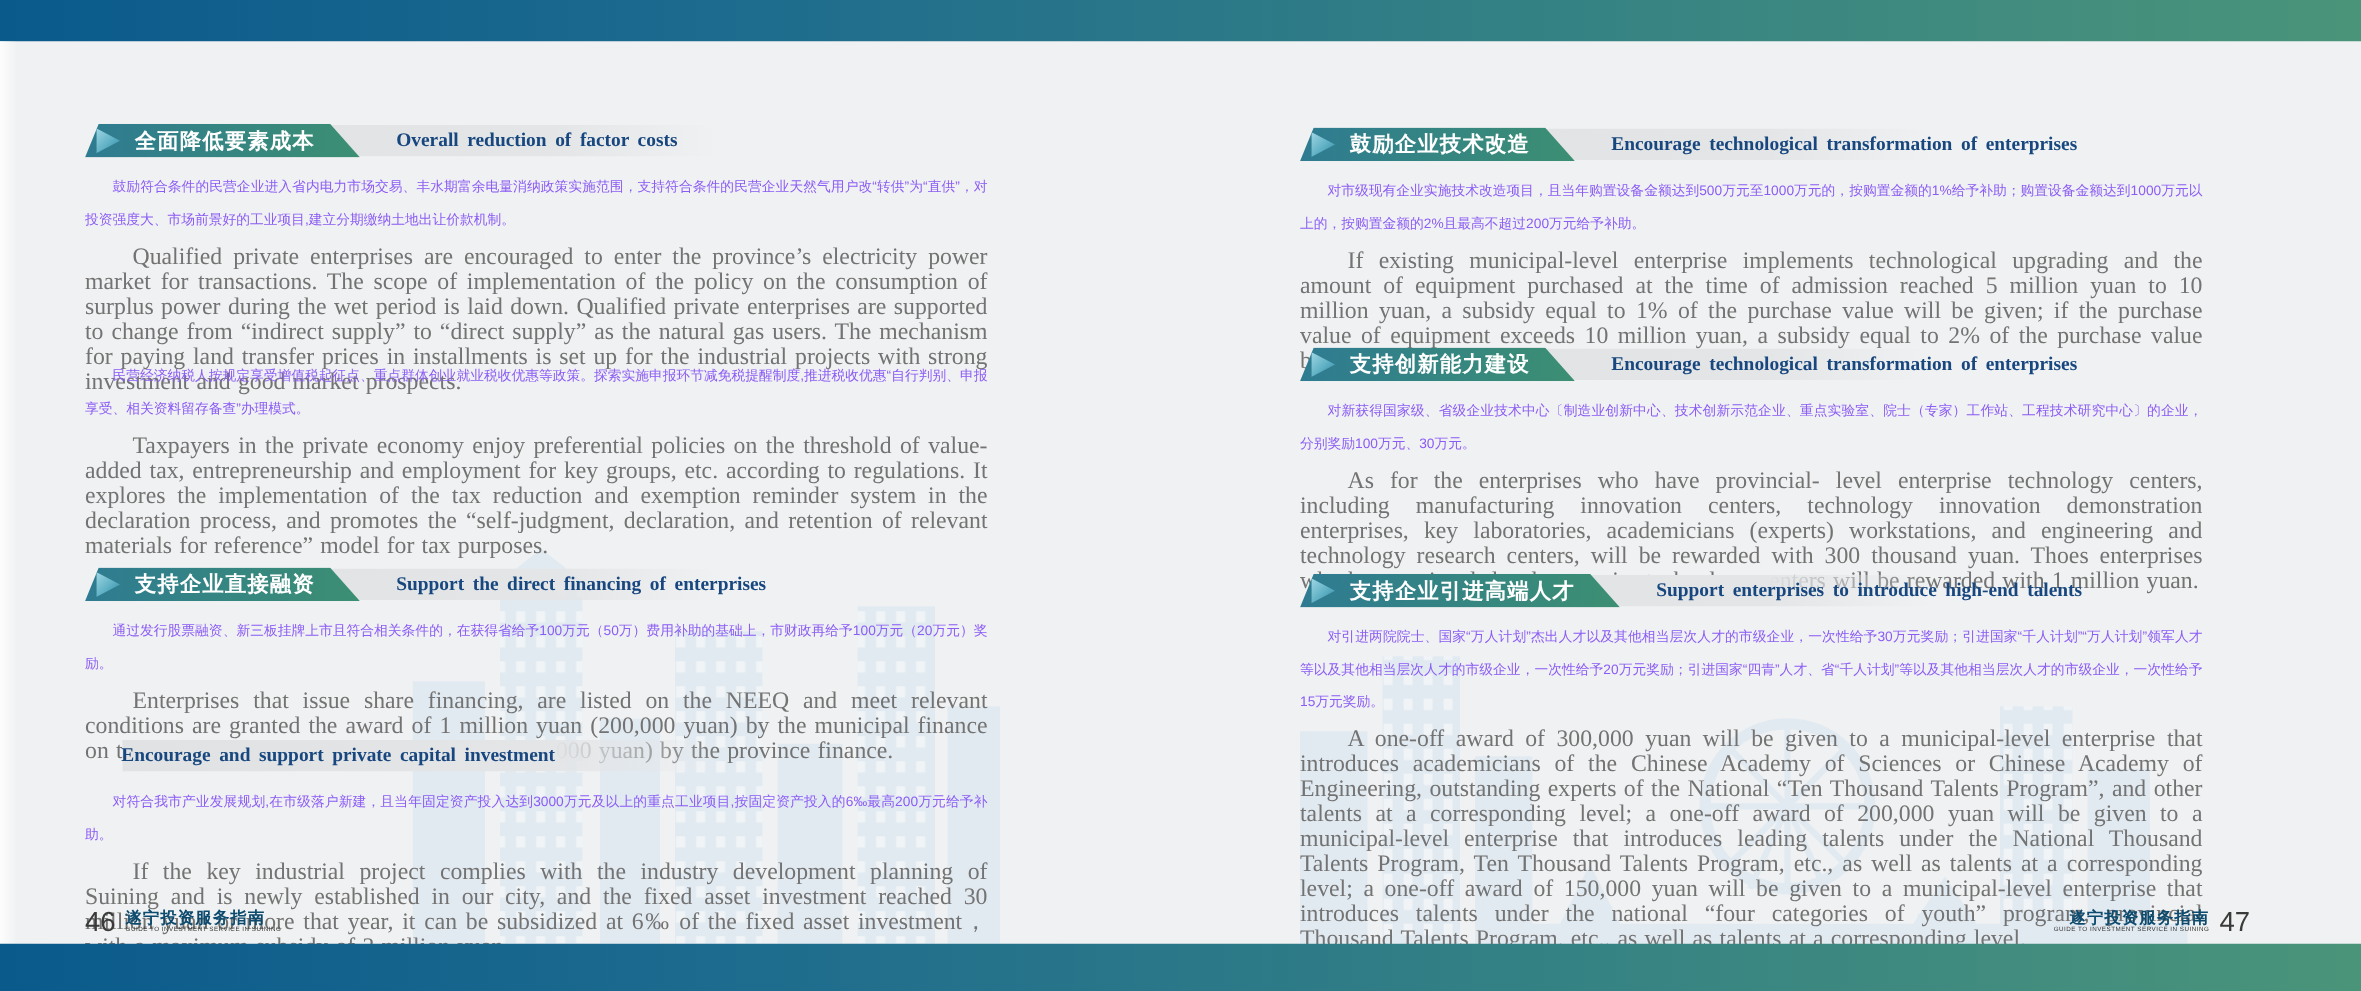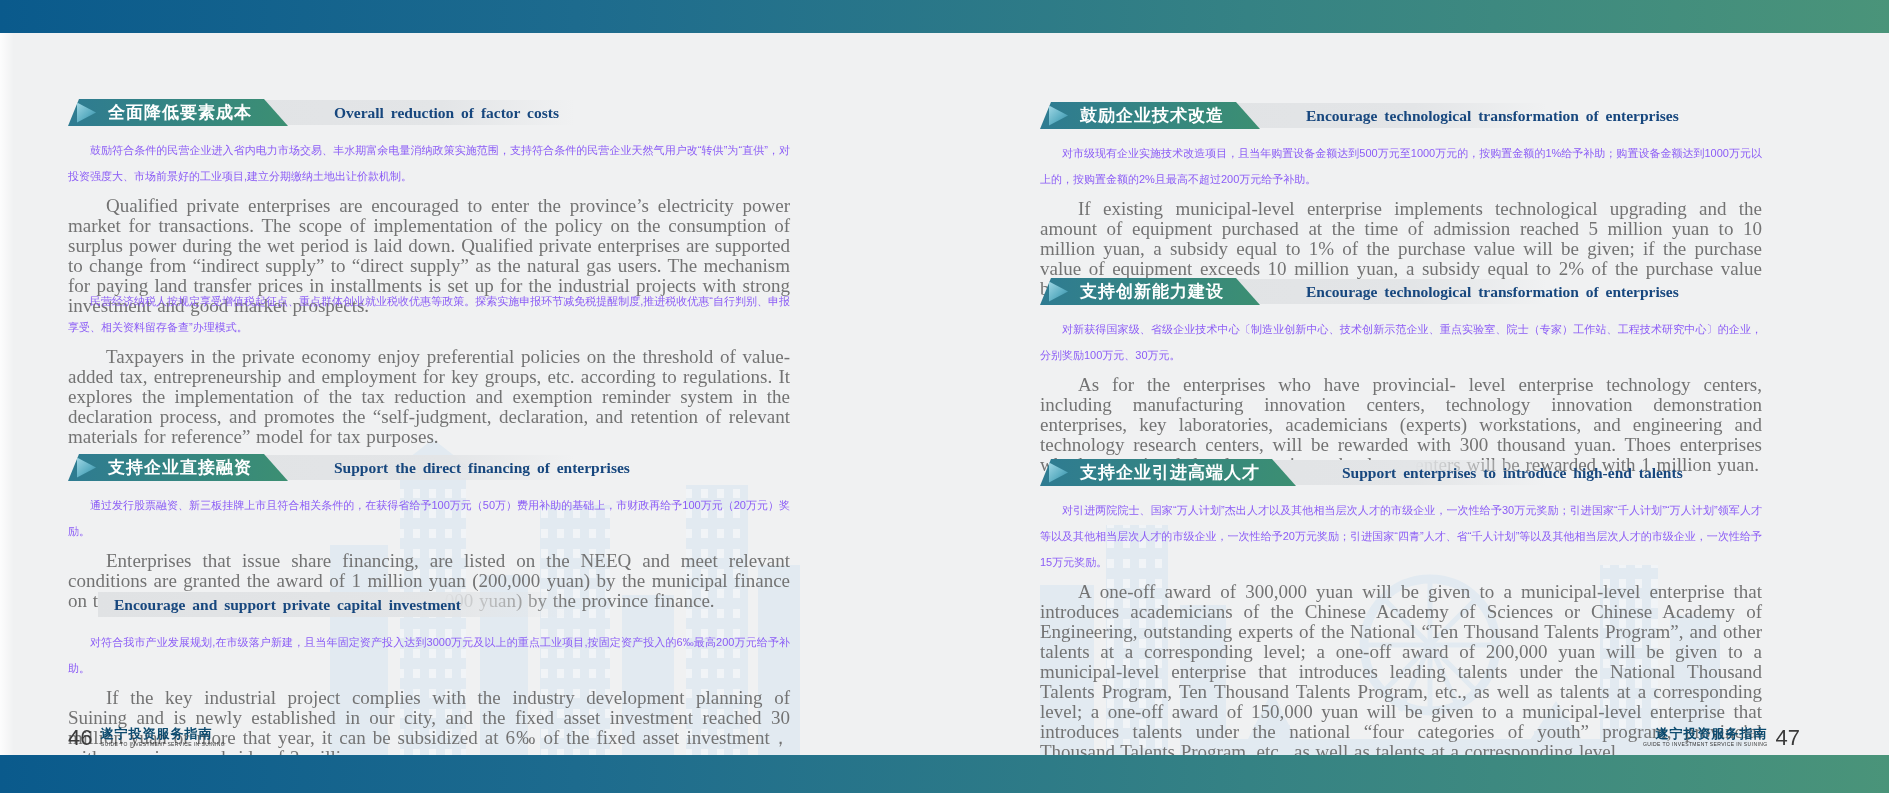--- a/index.html
+++ b/index.html
@@ -23,21 +23,21 @@
     background:linear-gradient(90deg,#e0e2e4 0%,#e3e5e7 72%,rgba(227,229,231,0) 100%);}
   .head-banner{position:relative;display:inline-flex;align-items:center;height:27px;
     padding:0 36px 0 40px;
     background:linear-gradient(95deg,#2e7b92 0%,#33838а 50%,#3c8f72 100%);
     background:linear-gradient(95deg,#2e7b92 0%,#3c8f72 100%);
     clip-path:polygon(11px 0,calc(100% - 24px) 0,100% 100%,0 100%);
     color:#ffffff;font-weight:bold;font-size:17px;letter-spacing:1px;white-space:nowrap;}
   .chev{position:absolute;left:9px;top:3.5px;width:19px;height:20px;
     background:linear-gradient(135deg,#9ed6e4 0%,#5fb0c4 55%,#2f87a0 100%);
     clip-path:polygon(0 0,100% 50%,0 100%);}
-  .en-title{margin-left:46px;font-family:"Liberation Serif",serif;font-weight:bold;
+  .en-title{margin-left:29px;font-family:"Liberation Serif",serif;font-weight:bold;
     font-size:15.5px;color:#17477e;white-space:nowrap;word-spacing:3px;position:relative;}
   .cn-body{margin:11px 0 0 0;font-size:11px;line-height:26px;color:#8b5cf6;
     text-indent:2em;text-align:justify;}
   .en-body{margin:7px 0 0 0;font-family:"Liberation Serif",serif;font-size:19px;
     line-height:20px;color:#737373;text-indent:2em;text-align:justify;word-spacing:1px;}
 
   
   .footer{position:absolute;display:flex;align-items:flex-end;gap:8px;}
   .footer .pageno{font-size:22px;color:#3a3a3a;line-height:1;}
   .brand{display:flex;flex-direction:column;line-height:1;padding-bottom:2px;}

